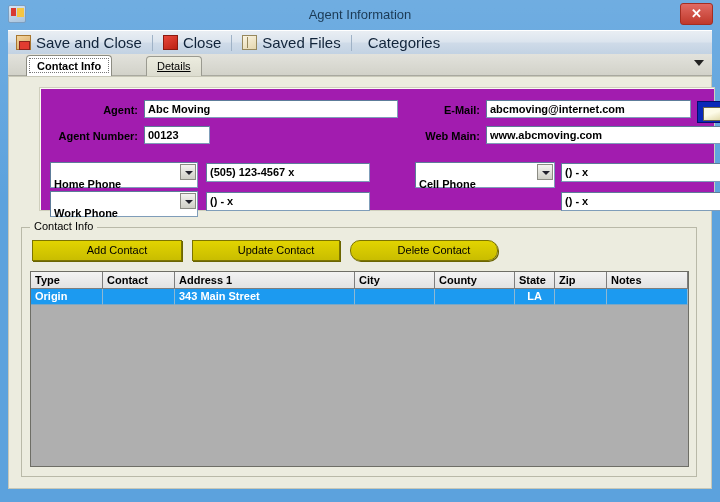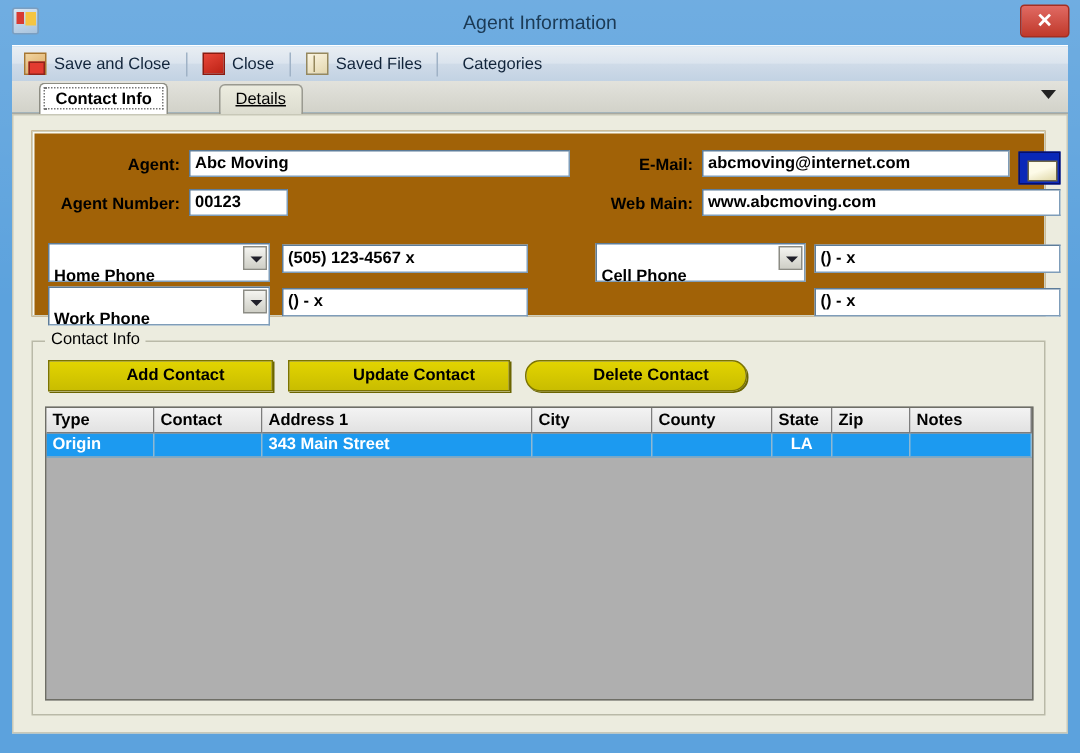--- a/index.html
+++ b/index.html
@@ -54,21 +54,21 @@
   
   #toolbar {
     position: absolute; left: 8px; top: 30px; width: 704px; height: 24px;
     background: linear-gradient(180deg,#e9eef3 0%,#dbe4ee 48%,#cfdbe8 52%,#c2d2e3 100%);
     border-top: 1px solid #ffffff;
     display: flex; align-items: center;
   }
   #toolbar-items { display: flex; align-items: center; height: 24px; }
   .tb-item {
     display: flex; align-items: center; height: 24px; padding: 0 8px;
-    color: #11243a; font-size: 11px; white-space: nowrap; cursor: pointer;
+    color: #11243a; font-size: 15px; white-space: nowrap; cursor: pointer;
   }
   .tb-sep { width: 1px; height: 16px; background: #9fb2c6; margin: 0 2px; }
   .tb-ico { width: 15px; height: 15px; margin-right: 5px; position: relative; flex: 0 0 auto; }
   .ico-savenclose {
     background: linear-gradient(150deg,#f1d4a0,#d9a760);
     border: 1px solid #a8762f;
   }
   .ico-savenclose::after {
     content:""; position:absolute; left:2px; top:5px; width:9px; height:7px;
     background:#e23b30; border:1px solid #8e241c;
@@ -122,22 +122,22 @@
 
   
   #page {
     position: absolute; left: 8px; top: 76px; width: 704px; height: 413px;
     background: #ececdf;
     border: 1px solid #c8c8b8;
   }
 
   
   #upper-panel {
-    position: absolute; left: 12px; top: 10px; width: 676px; height: 124px;
-    background: #a16207;
+    position: absolute; left: 30px; top: 10px; width: 676px; height: 124px;
+    background: #a21caf;
     border: 1px solid #cfcfbd;
     box-shadow: inset 1px 1px 0 #fafaf2;
   }
 
   .fld-label {
     position: absolute; font-size: 11px; color: #000; font-weight: bold;
     text-align: right; line-height: 16px;
   }
   .txtbox {
     position: absolute; background: #ffffff;
@@ -184,21 +184,21 @@
   }
   #contact-group-caption {
     position: absolute; left: 8px; top: -8px; padding: 0 4px;
     background: #ececdf; font-size: 11px; color: #000;
   }
   .yellow-btn {
     position: absolute; top: 12px; height: 21px;
     background: linear-gradient(180deg,#e2d400,#c9bd00);
     border: 1px solid #7c7400;
     box-shadow: 1px 1px 0 #6b6500;
-    font-size: 11px; font-weight: bold; color: #000;
+    font-size: 11px; font-weight: normal; color: #000;
     text-align: center; line-height: 19px; cursor: pointer; padding-left: 20px;
   }
   #btn-add-contact    { left: 10px;  width: 150px; }
   #btn-update-contact { left: 170px; width: 148px; }
   #btn-delete-contact { left: 328px; width: 148px; border-radius: 10px; }
 
   
   #grid {
     position: absolute; left: 8px; top: 43px; width: 659px; height: 196px;
     border: 1px solid #6e6e66;

